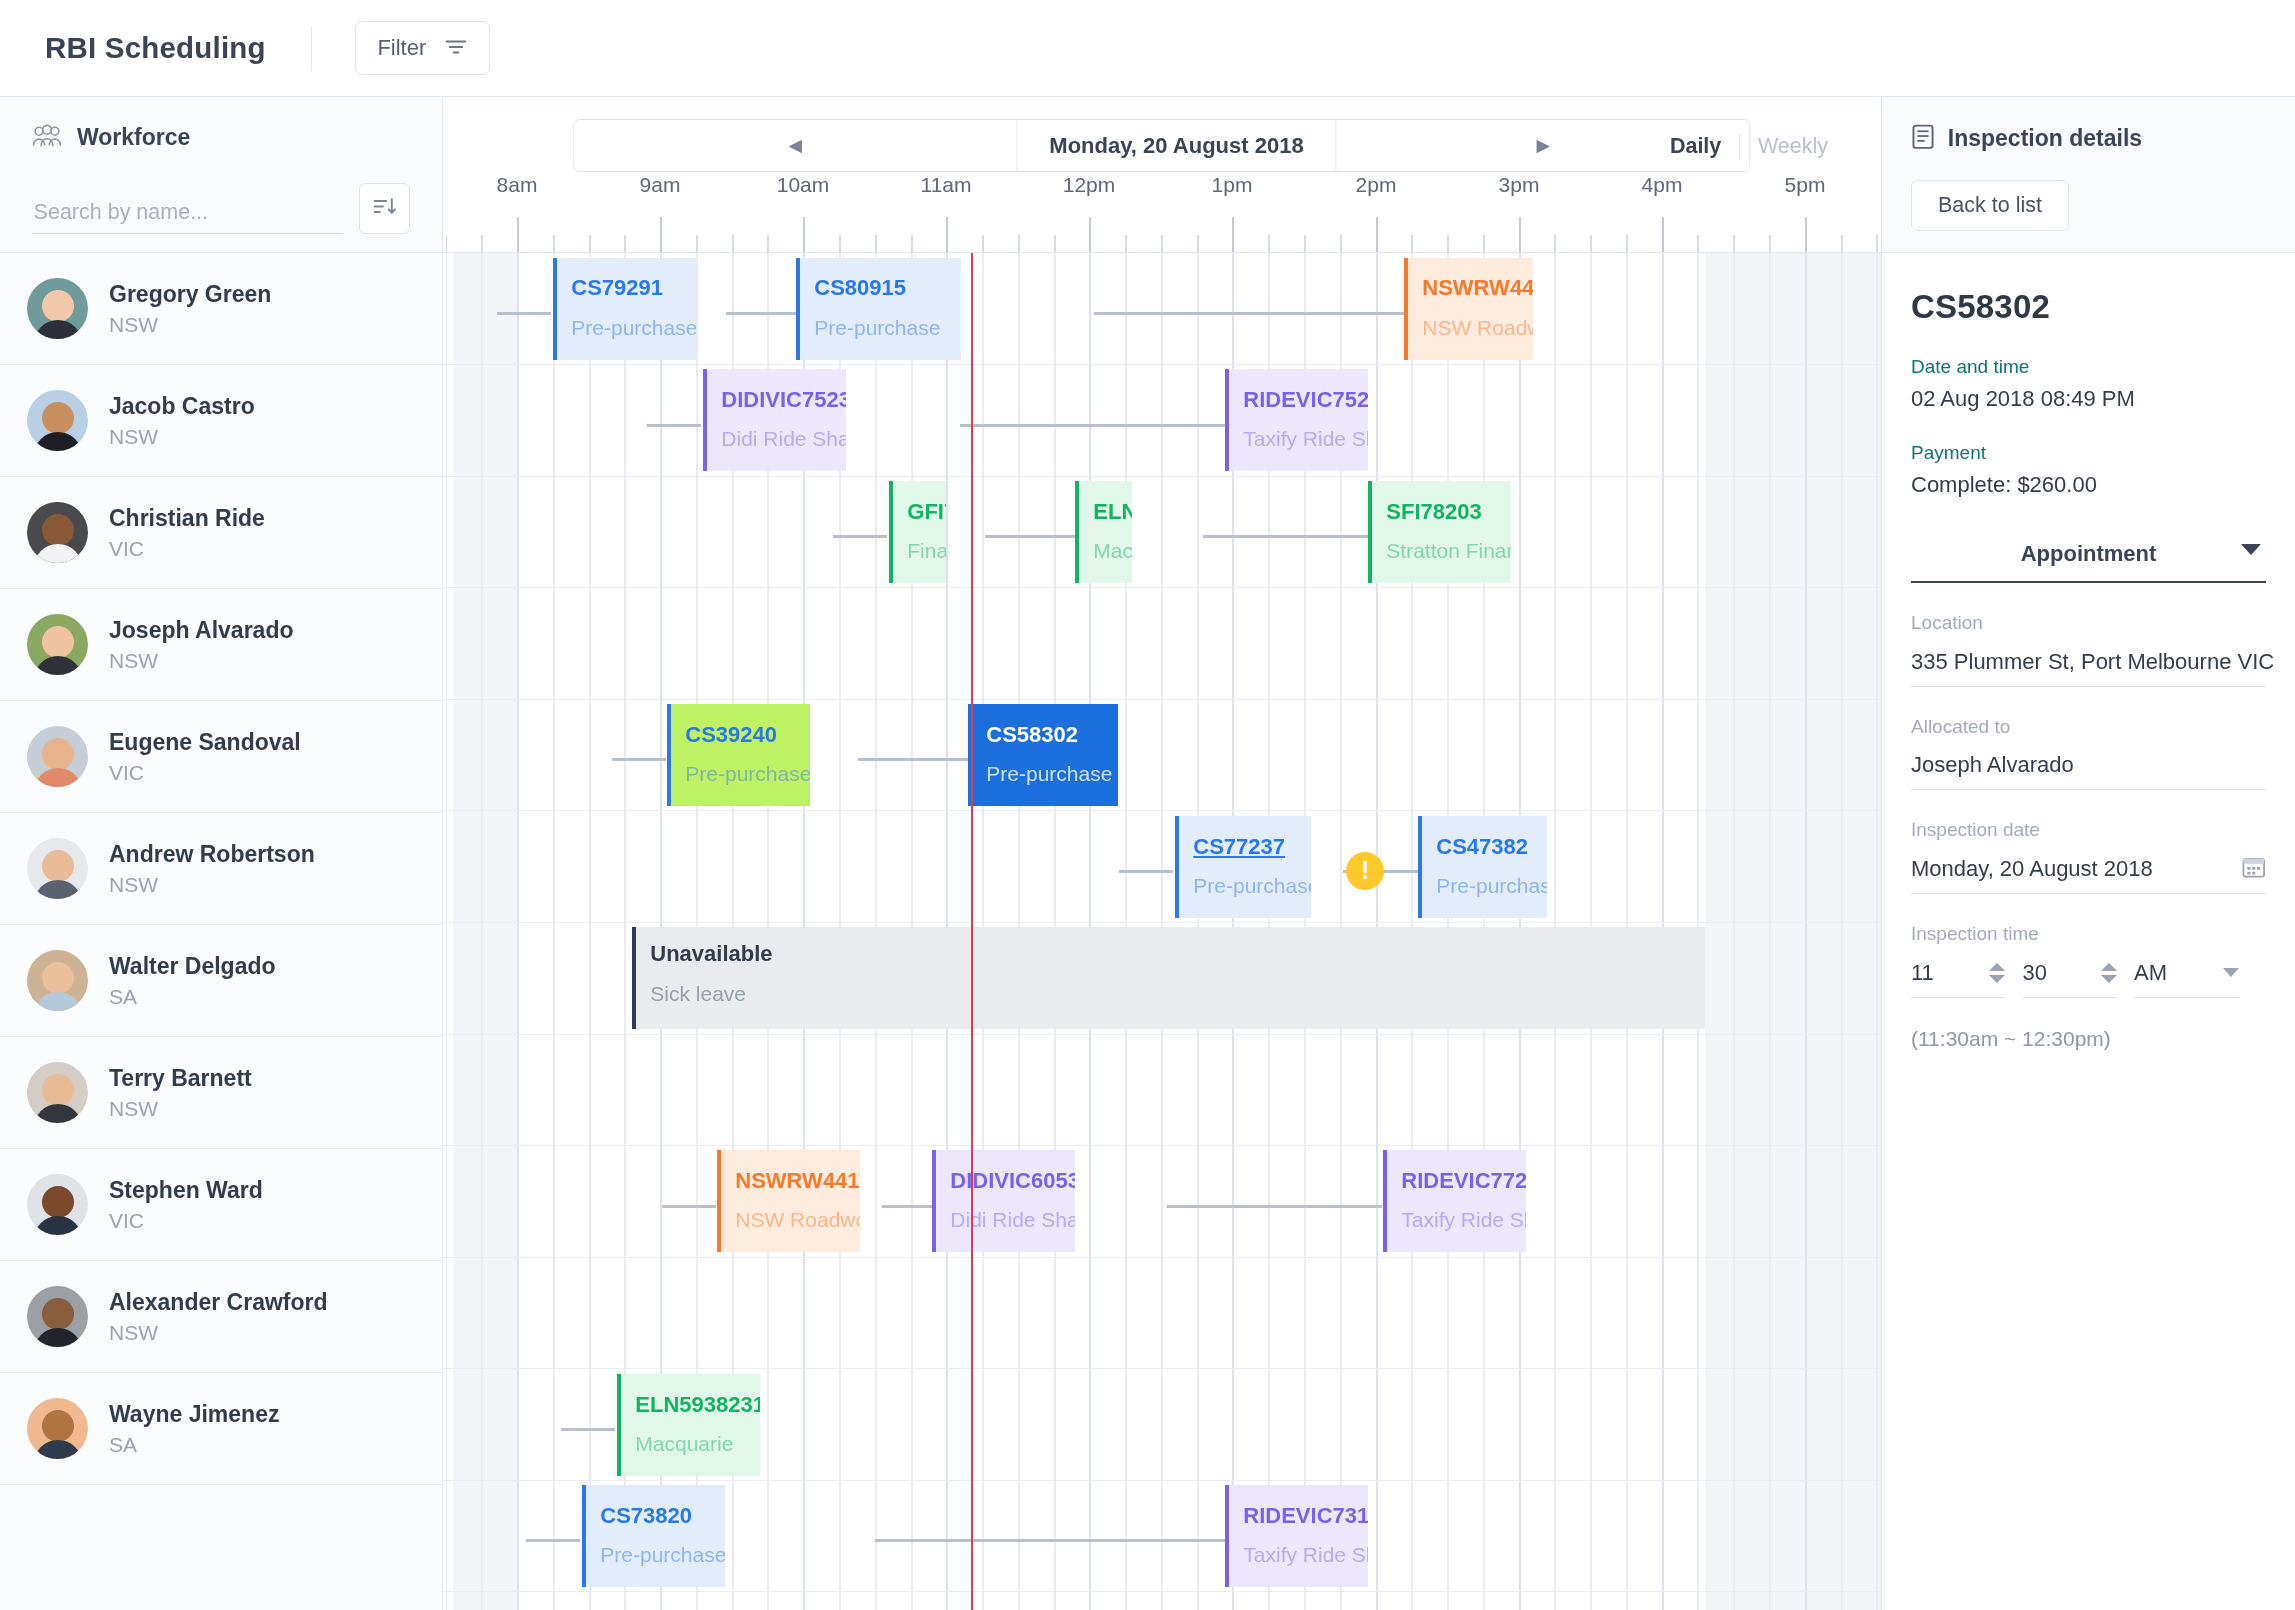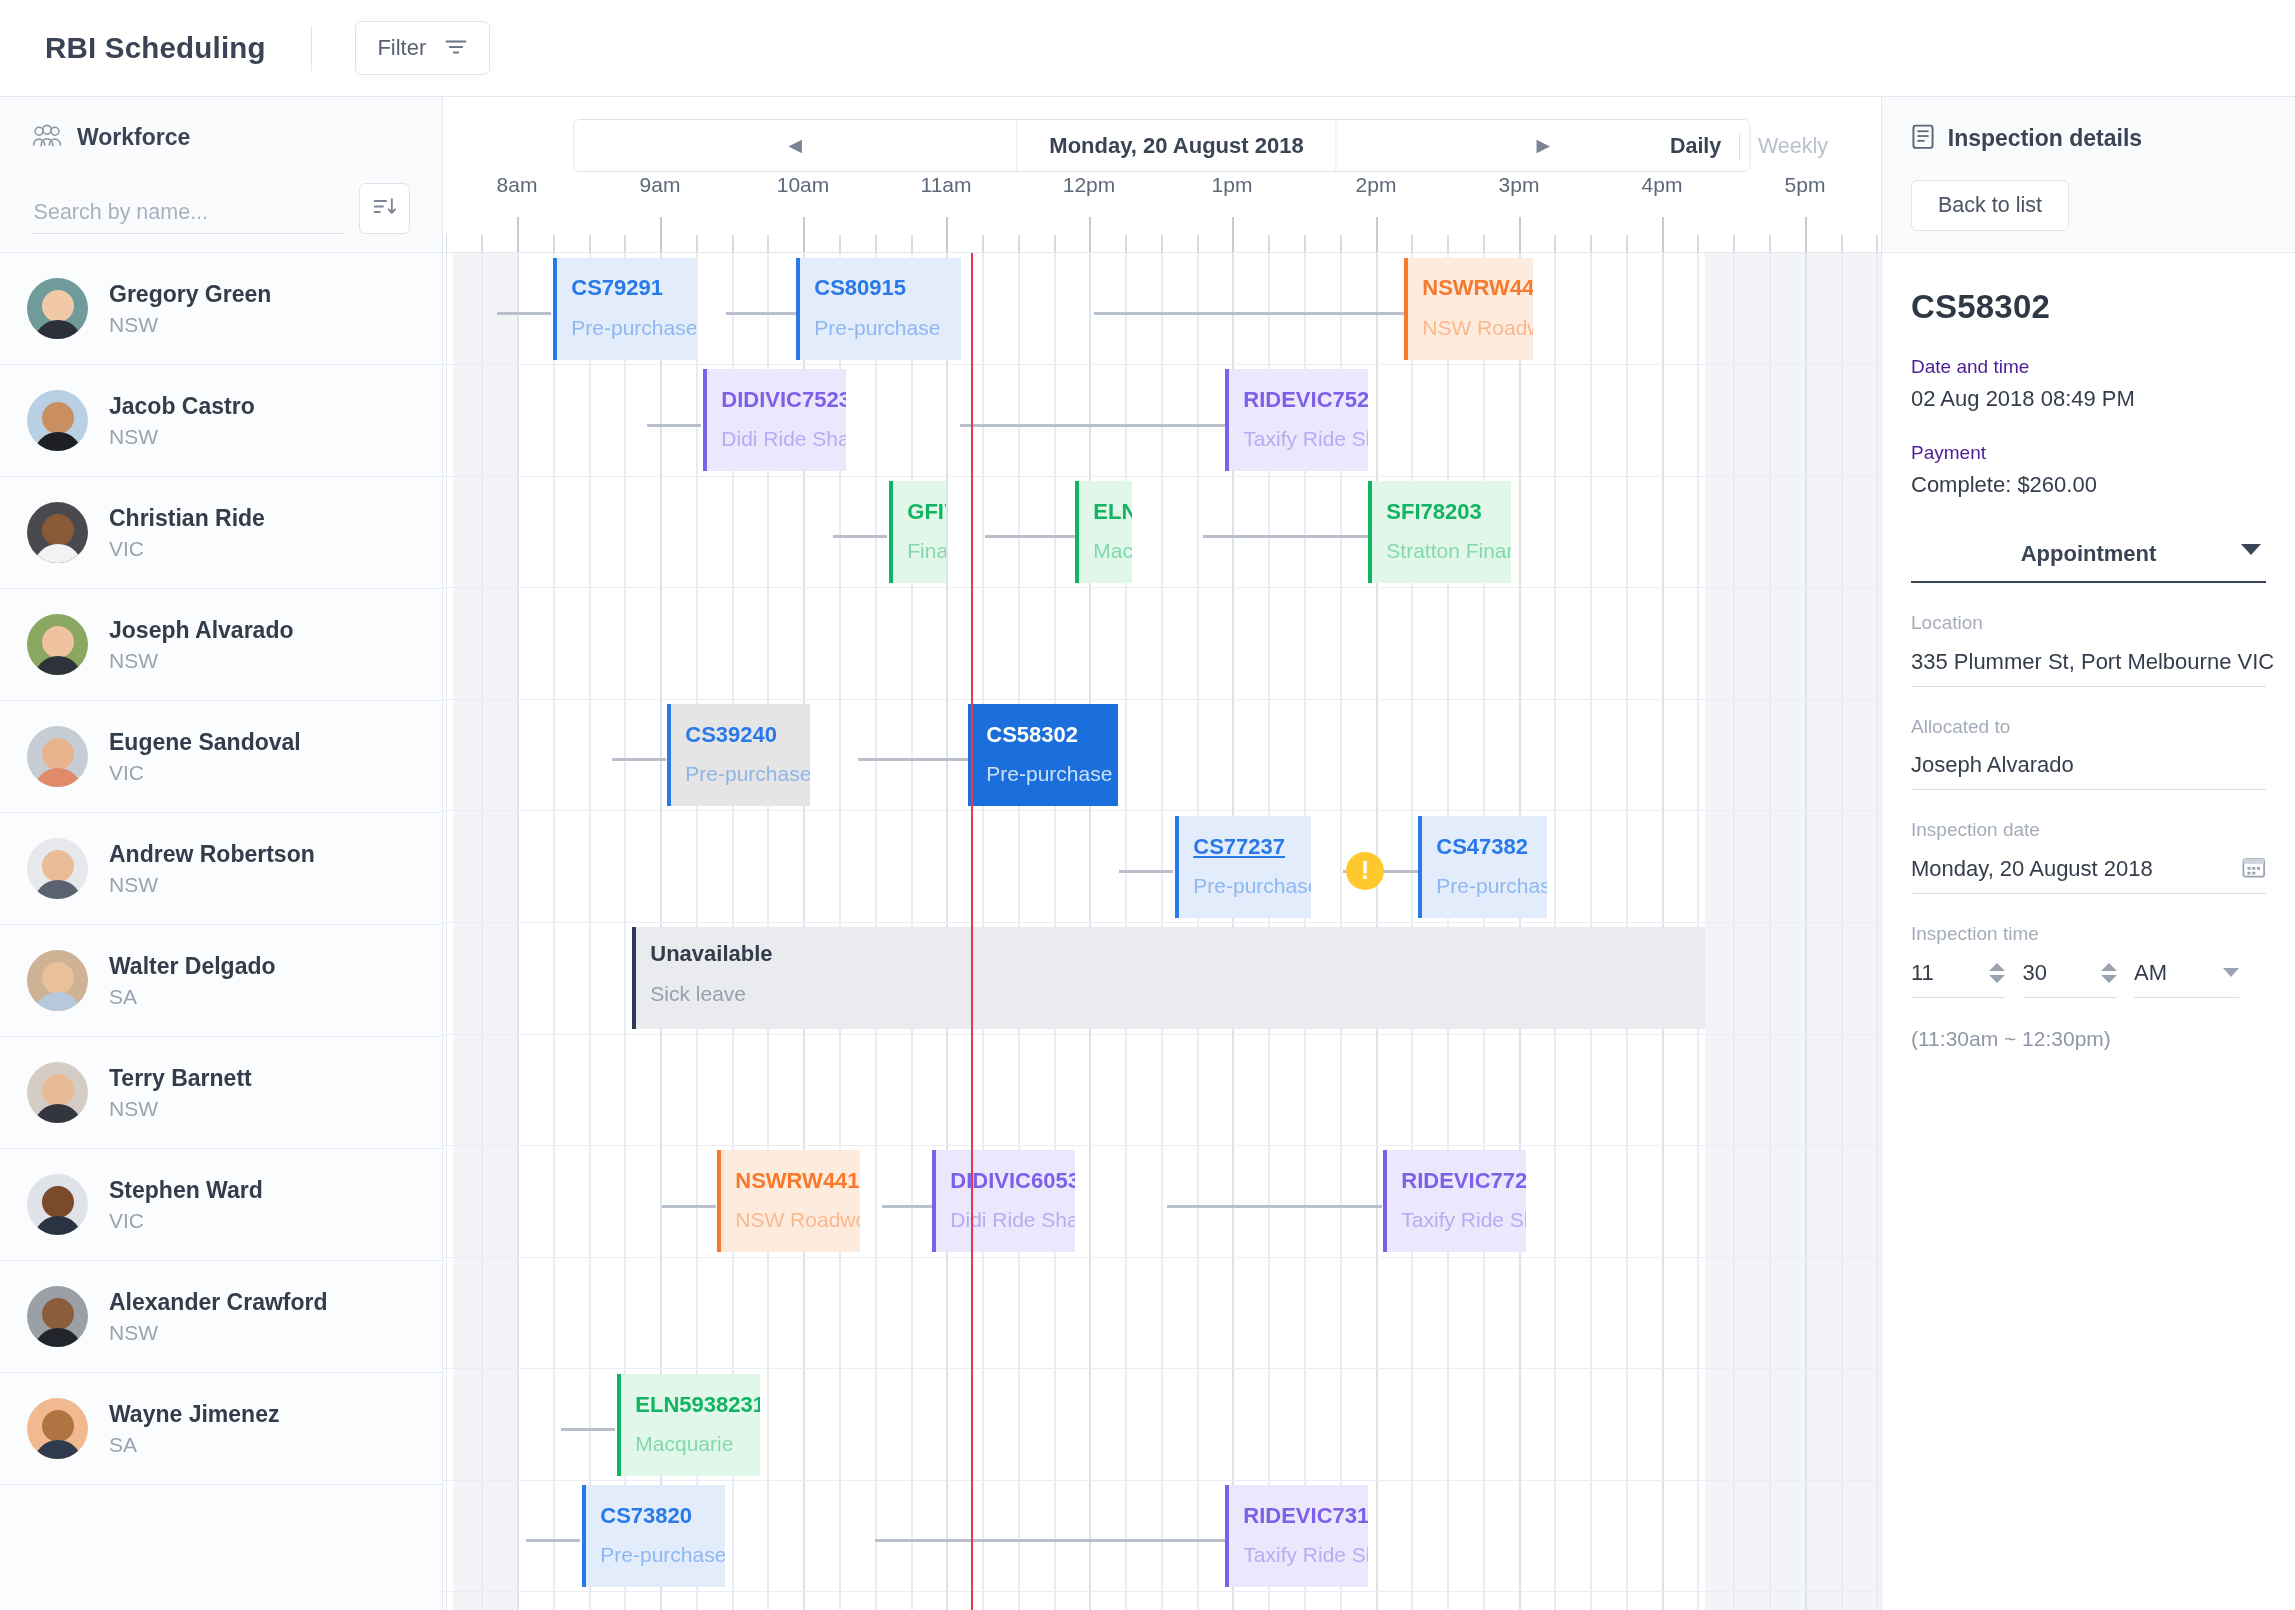--- a/index.html
+++ b/index.html
@@ -303,21 +303,21 @@
     cursor: pointer;
   }
   .right-body { padding: 35px 29px 0 29px; }
   .ticket-id {
     font-size: 33px;
     font-weight: bold;
     color: #2f3845;
     letter-spacing: 0.2px;
   }
   .fld { margin-top: 30px; }
-  .fld-label { font-size: 19px; color: #4c1d95; }
+  .fld-label { font-size: 19px; color: #0f766e; }
   .fld-val { font-size: 22px; color: #343d4b; margin-top: 8px; }
 
   .accordion {
     margin-top: 43px;
     border-bottom: 2.4px solid #3a4454;
     padding-bottom: 14.3px;
     display: flex;
     align-items: center;
     justify-content: center;
     position: relative;
@@ -697,21 +697,21 @@
           <div class="ev-sub" style="color: rgb(18, 180, 98); opacity: 0.45;">Macquarie</div>
         </div>
         <div class="connector" style="left: 760px; width: 165px; top: 282px;"></div>
         <div class="ev" style="left: 925px; width: 143px; top: 228px; border-left-color: rgb(18, 180, 98); background: rgb(224, 247, 234);">
           <div class="ev-id" style="color: rgb(18, 180, 98);">SFI78203</div>
           <div class="ev-sub" style="color: rgb(18, 180, 98); opacity: 0.45;">Stratton Finance Ins</div>
         </div>
         <div class="grow" style="top: 335px;"></div>
         <div class="grow" style="top: 446px;"></div>
         <div class="connector" style="left: 169px; width: 54px; top: 505px;"></div>
-        <div class="ev" style="left: 224px; width: 143px; top: 451px; border-left-color: rgb(41, 121, 232); background: #e5e5e5;">
+        <div class="ev" style="left: 224px; width: 143px; top: 451px; border-left-color: rgb(41, 121, 232); background: #bef264;">
           <div class="ev-id" style="color: rgb(41, 121, 232);">CS39240</div>
           <div class="ev-sub" style="color: rgb(41, 121, 232); opacity: 0.45;">Pre-purchase</div>
         </div>
         <div class="connector" style="left: 415px; width: 110px; top: 505px;"></div>
         <div class="ev" style="left: 525px; width: 150px; top: 451px; border-left-color: rgb(26, 111, 221); background: rgb(26, 111, 221);">
           <div class="ev-id" style="color: rgb(255, 255, 255);">CS58302</div>
           <div class="ev-sub" style="color: rgba(255, 255, 255, 0.78);">Pre-purchase</div>
         </div>
         <div class="grow" style="top: 558px;"></div>
         <div class="connector" style="left: 676px; width: 54px; top: 617px;"></div>

